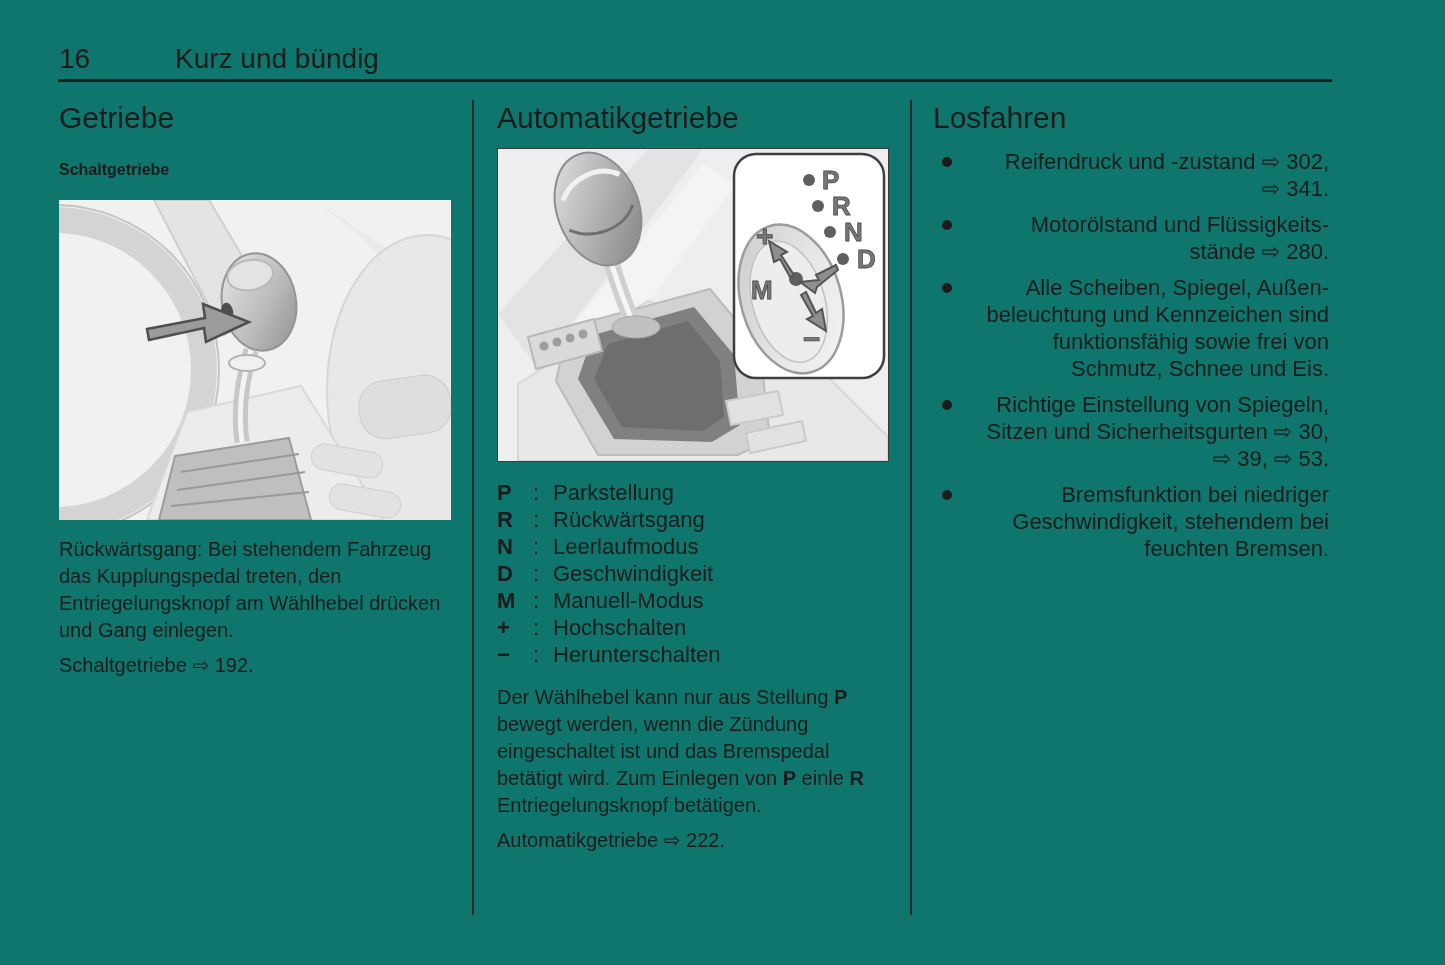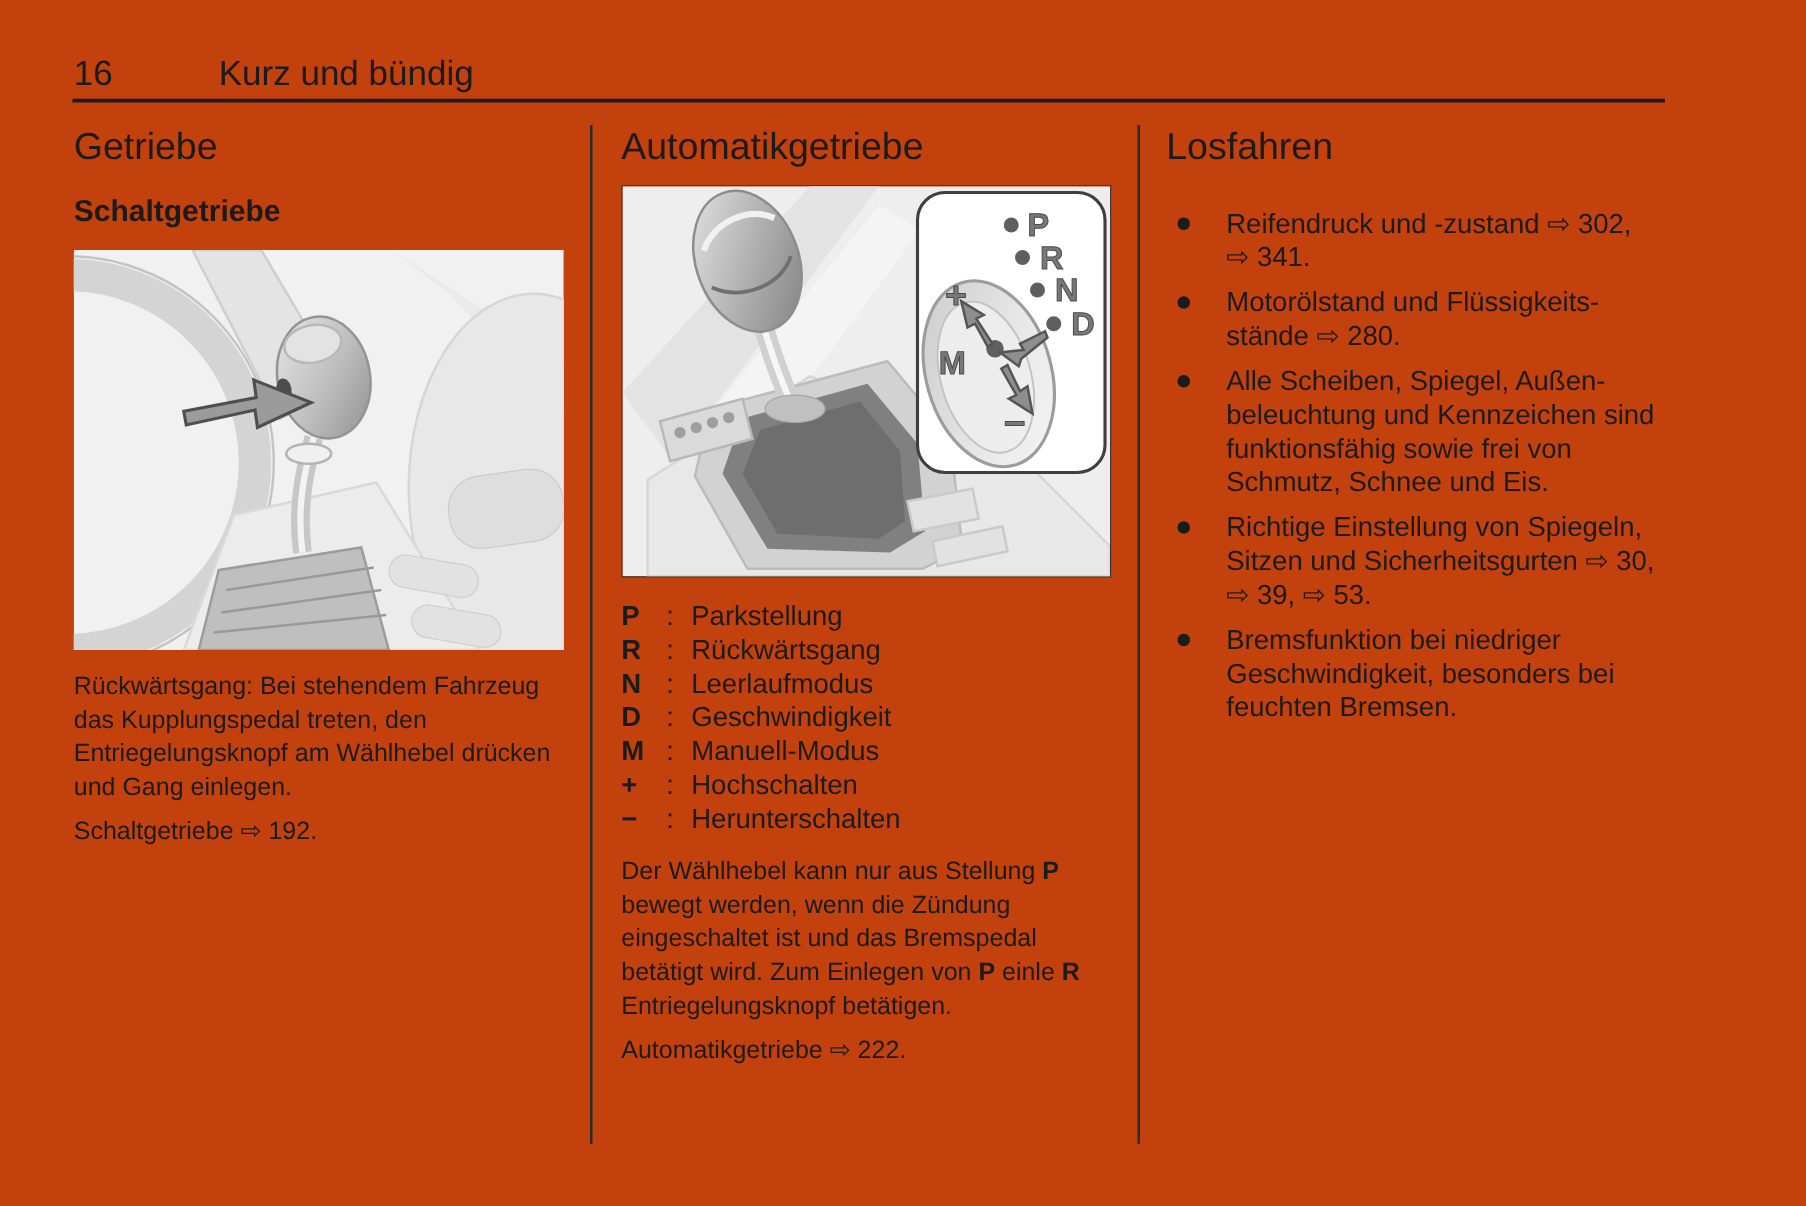--- a/index.html
+++ b/index.html
@@ -1,54 +1,54 @@
 <!DOCTYPE html>
 <html><head>
 <meta charset="utf-8">
 <style>
   * { margin:0; padding:0; box-sizing:border-box; }
   html,body { background:#ffffff; }
   body { font-family:"Liberation Sans", sans-serif; color:#1b1b1b; }
-  .page { position:relative; width:1445px; height:965px; background:#c2410c; overflow:hidden; }
+  .page { position:relative; width:1445px; height:965px; background:#0f766e; overflow:hidden; }
 
   
   .page-header { position:absolute; top:44px; left:59px; font-size:28px; line-height:30px; }
   .page-header .pagenum { display:inline-block; width:116px; }
   .hrule { position:absolute; left:58px; top:79px; width:1274px; height:3px; background:#1d1d1d; }
 
   
   .vdiv { position:absolute; top:100px; height:815px; width:2px; background:#2b2b2b; }
   .vdiv.d1 { left:472px; }
   .vdiv.d2 { left:910px; }
 
   
   .col { position:absolute; top:100px; }
   .col1 { left:59px;  width:392px; }
   .col2 { left:497px; width:392px; }
   .col3 { left:933px; width:396px; }
 
   h1.sec { font-size:30px; line-height:36px; font-weight:normal; letter-spacing:0; }
-  h2.sub { font-size:24px; line-height:29px; font-weight:bold; margin-top:19px; }
+  h2.sub { font-size:16px; line-height:29px; font-weight:bold; margin-top:19px; }
   .body { font-size:20px; line-height:27px; }
   p.body { margin-top:16px; }
   p.ref { margin-top:8px; }
 
   .col1 figure { margin-top:16px; }
   .col2 figure { margin-top:12px; border:1px solid #3c3c3c; }
   figure { display:block; font-size:0; }
 
   
   .legend { margin-top:17px; }
   .lrow { display:flex; font-size:22px; line-height:27px; }
   .lkey { width:36px; font-weight:bold; }
   .lsep { width:20px; }
   .b { font-weight:bold; }
 
   
-  ul.checks { list-style:none; margin-top:29px; }
+  ul.checks { list-style:none; margin-top:12px;text-align:right; }
   ul.checks li { position:relative; padding-left:48px; font-size:22px; line-height:27px; margin-bottom:9px; }
   .bullet-dot { position:absolute; left:9px; top:9px; width:10px; height:10px; border-radius:50%; background:#1b1b1b; }
 </style>
 </head>
 <body>
 
 <div class="page">
 
   <div class="page-header">
     <span class="pagenum">16</span><span class="htitle">Kurz und bündig</span>
@@ -223,17 +223,17 @@
     <p class="body ref">Automatikgetriebe ⇨ 222.</p>
   </section>
 
   <section class="col col3">
     <h1 class="sec">Losfahren</h1>
     <ul class="checks">
       <li><span class="bullet-dot"></span><span>Reifendruck und -zustand ⇨ 302, ⇨ 341.</span></li>
       <li><span class="bullet-dot"></span><span>Motorölstand und Flüssigkeits­stände ⇨ 280.</span></li>
       <li><span class="bullet-dot"></span><span>Alle Scheiben, Spiegel, Außen­beleuchtung und Kennzeichen sind funktionsfähig sowie frei von Schmutz, Schnee und Eis.</span></li>
       <li><span class="bullet-dot"></span><span>Richtige Einstellung von Spie­geln, Sitzen und Sicherheitsgur­ten ⇨ 30, ⇨ 39, ⇨ 53.</span></li>
-      <li><span class="bullet-dot"></span><span>Bremsfunktion bei niedriger Geschwindigkeit, besonders bei feuchten Bremsen.</span></li>
+      <li><span class="bullet-dot"></span><span>Bremsfunktion bei niedriger Geschwindigkeit, stehendem bei feuchten Bremsen.</span></li>
     </ul>
   </section>
 
 </div>
 
 </body></html>

